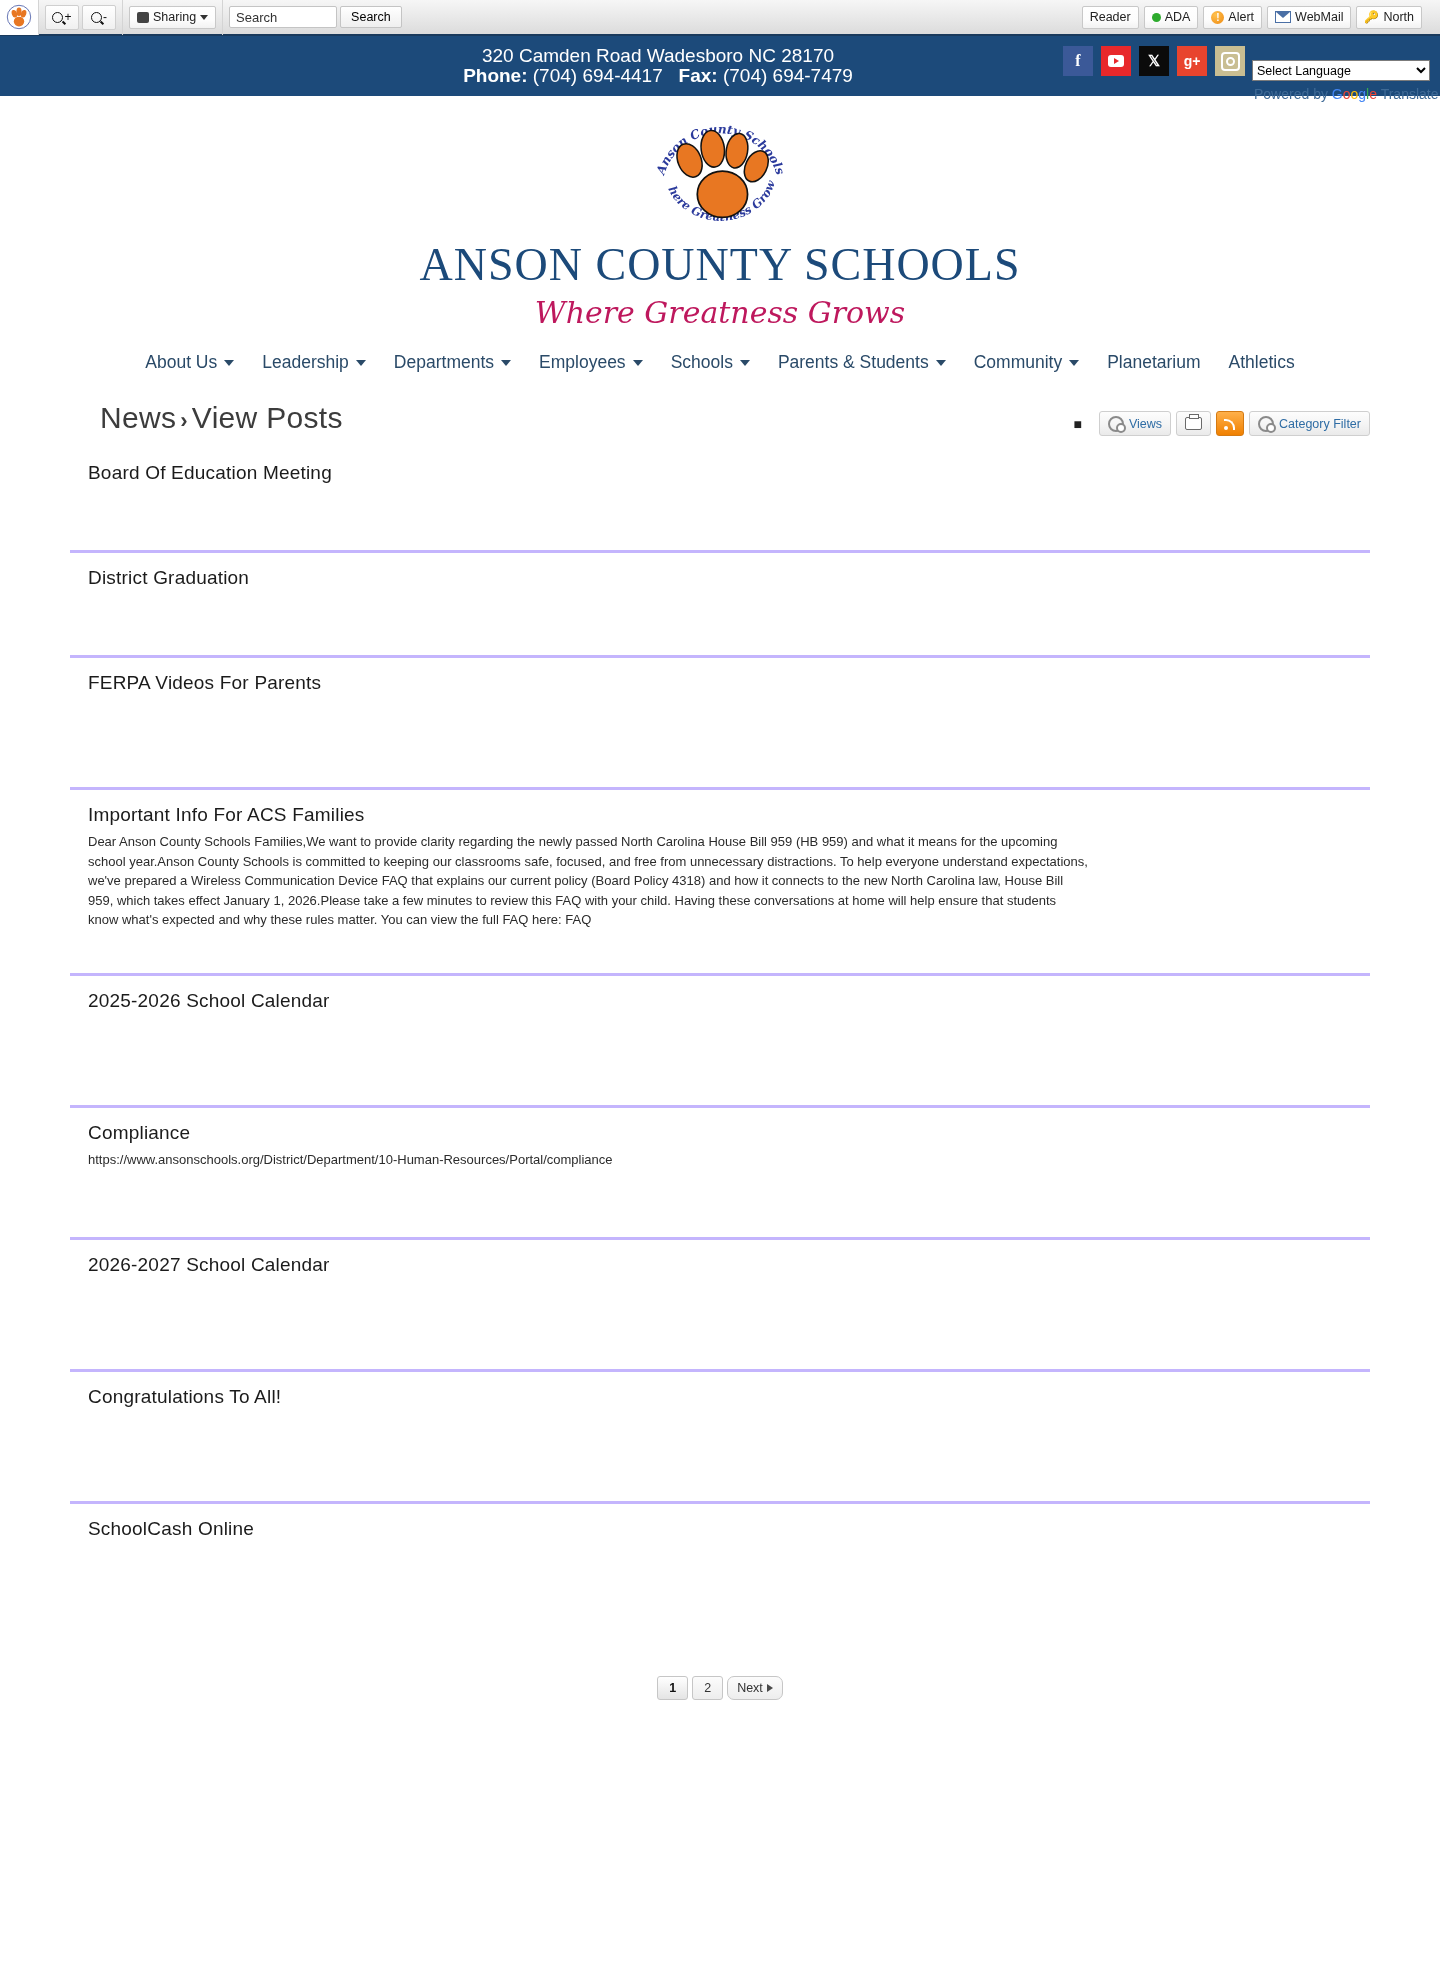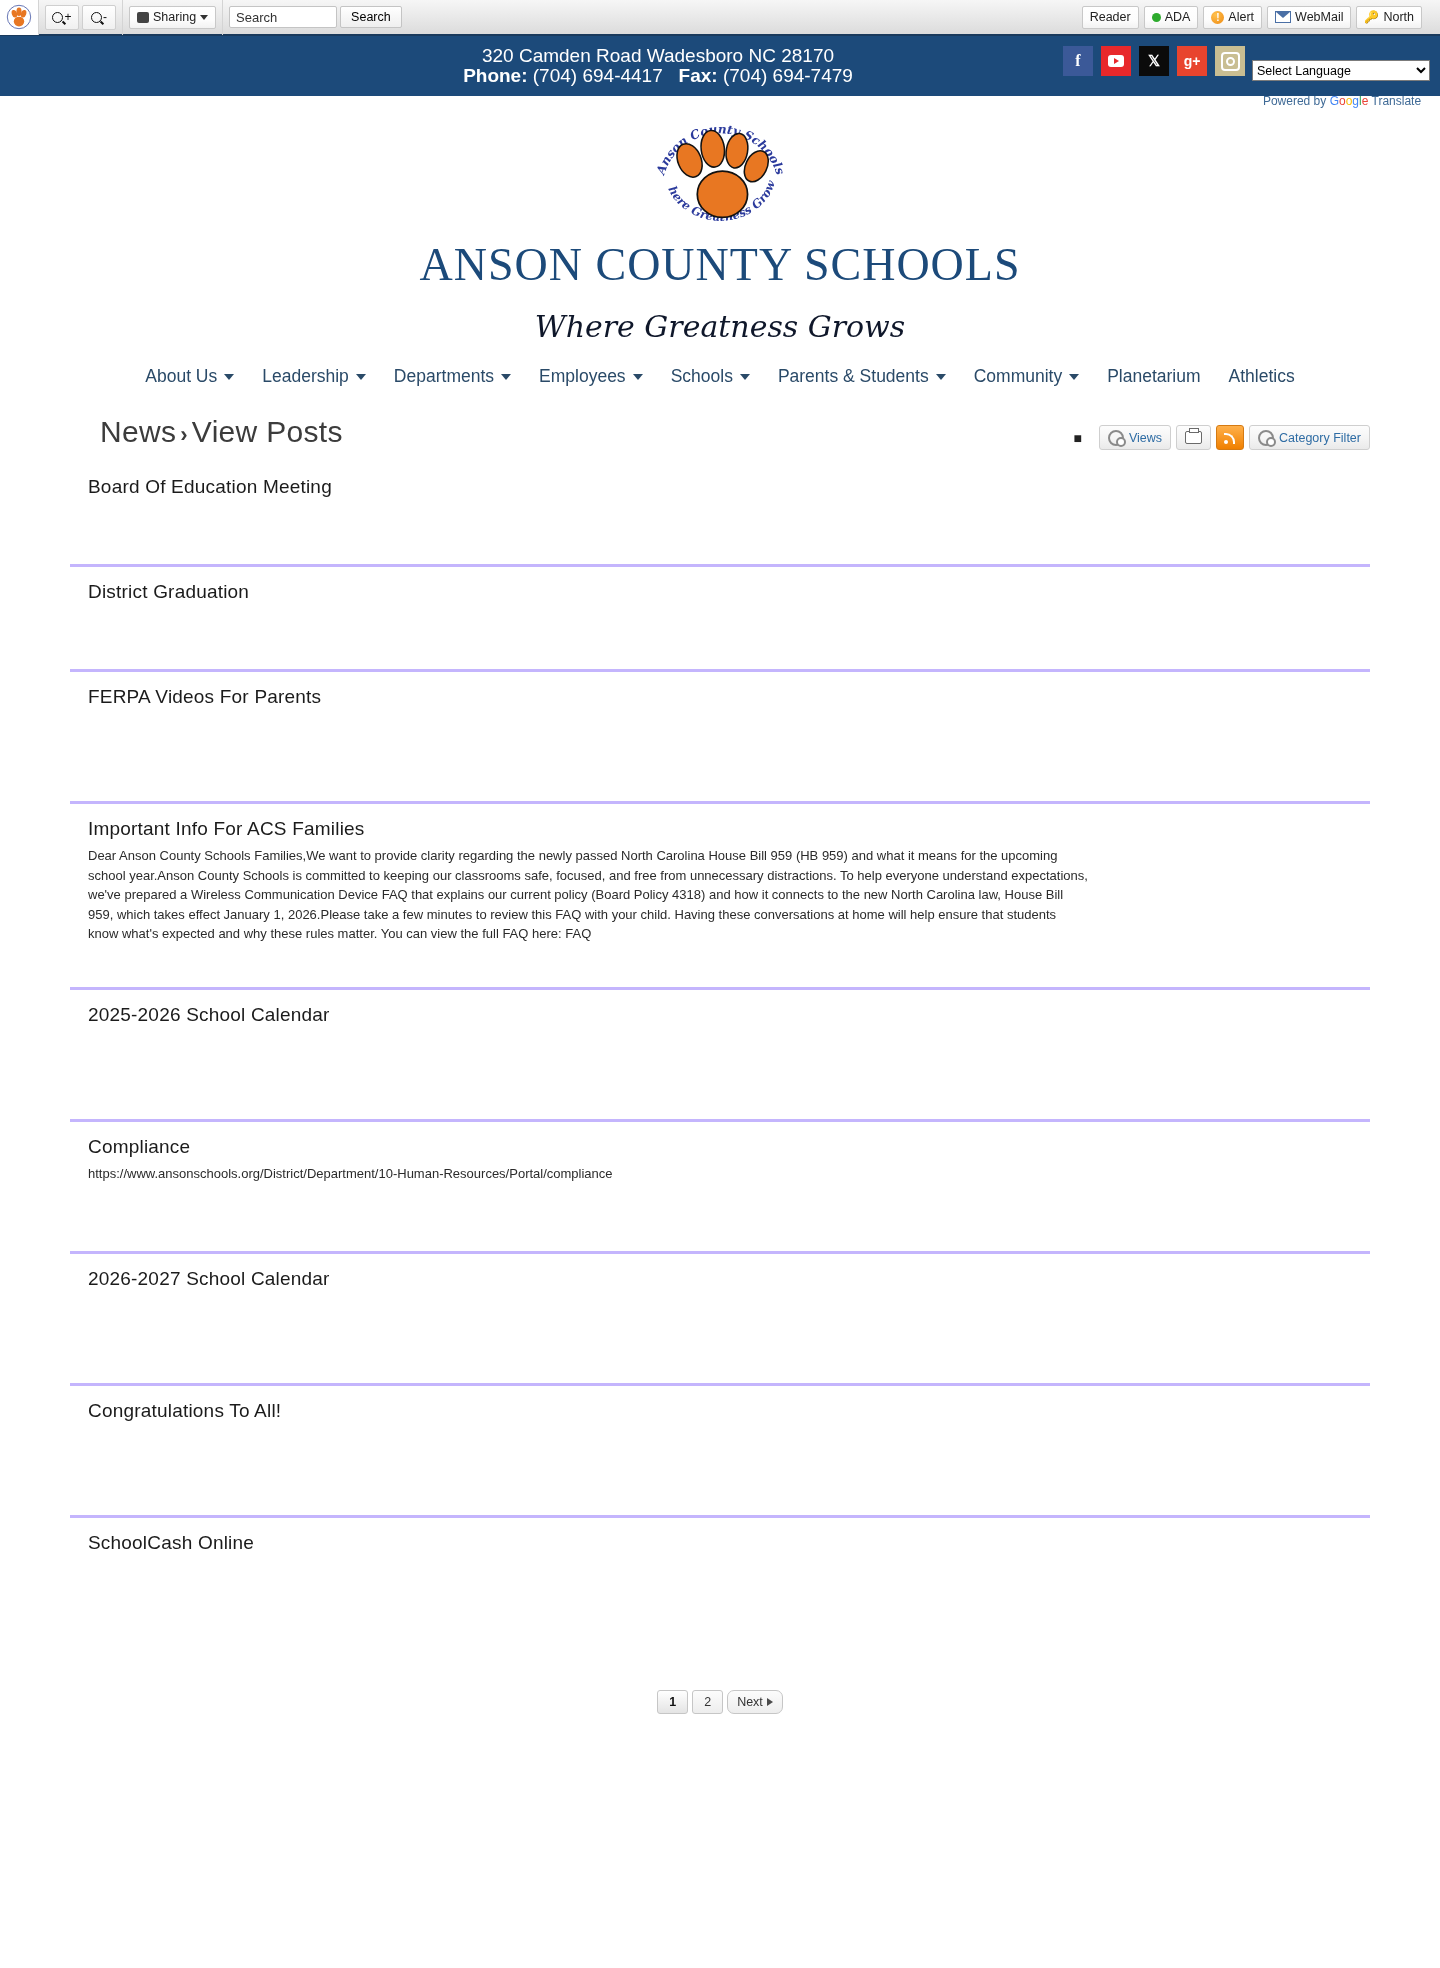--- a/index.html
+++ b/index.html
@@ -191,24 +191,24 @@
     width: 100%;
     height: 21px;
     font-size: 12.5px;
     border: 1px solid #7b7b7b;
     background: #fff;
     font-family: "Liberation Sans", sans-serif;
     color: #000;
     box-sizing: border-box;
   }
   .powered {
-    font-size: 12px;
+    font-size: 14px;
     color: #3f6a96;
-    margin-top: 13px;
-    text-align: center;
+    margin-top: 5px;
+    text-align: left;
     padding-left: 2px;
     white-space: nowrap;
   }
   .g-b{color:#4285f4}.g-r{color:#ea4335}.g-y{color:#fbbc05}.g-g{color:#34a853}
 
   
   .header {
     text-align: center;
     padding-top: 18px;
     background: #fff;
@@ -223,22 +223,22 @@
     font-size: 46px;
     color: #1c4a7a;
     letter-spacing: 1px;
     margin-top: 6px;
     font-weight: normal;
   }
   .school-tag {
     font-family: "DejaVu Serif", serif;
     font-style: italic;
     font-size: 30px;
-    color: #0f172a;
-    margin-top: 18px;
+    color: #be185d;
+    margin-top: 4px;
   }
 
   
   .nav {
     display: flex;
     justify-content: center;
     align-items: center;
     gap: 4px;
     padding: 18px 0 12px 0;
     background: #fff;

